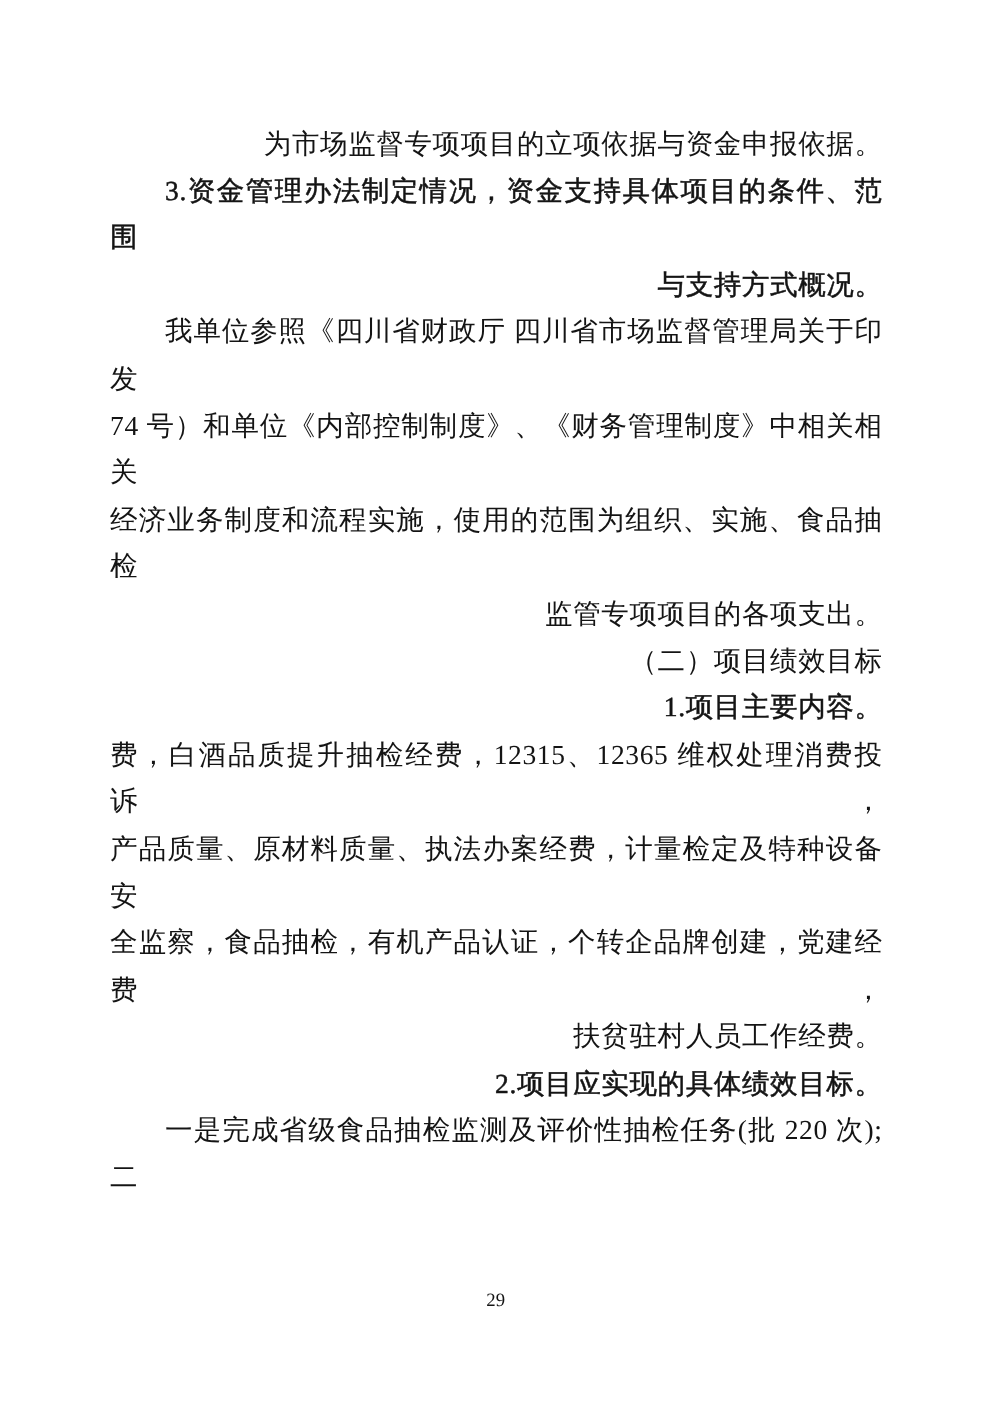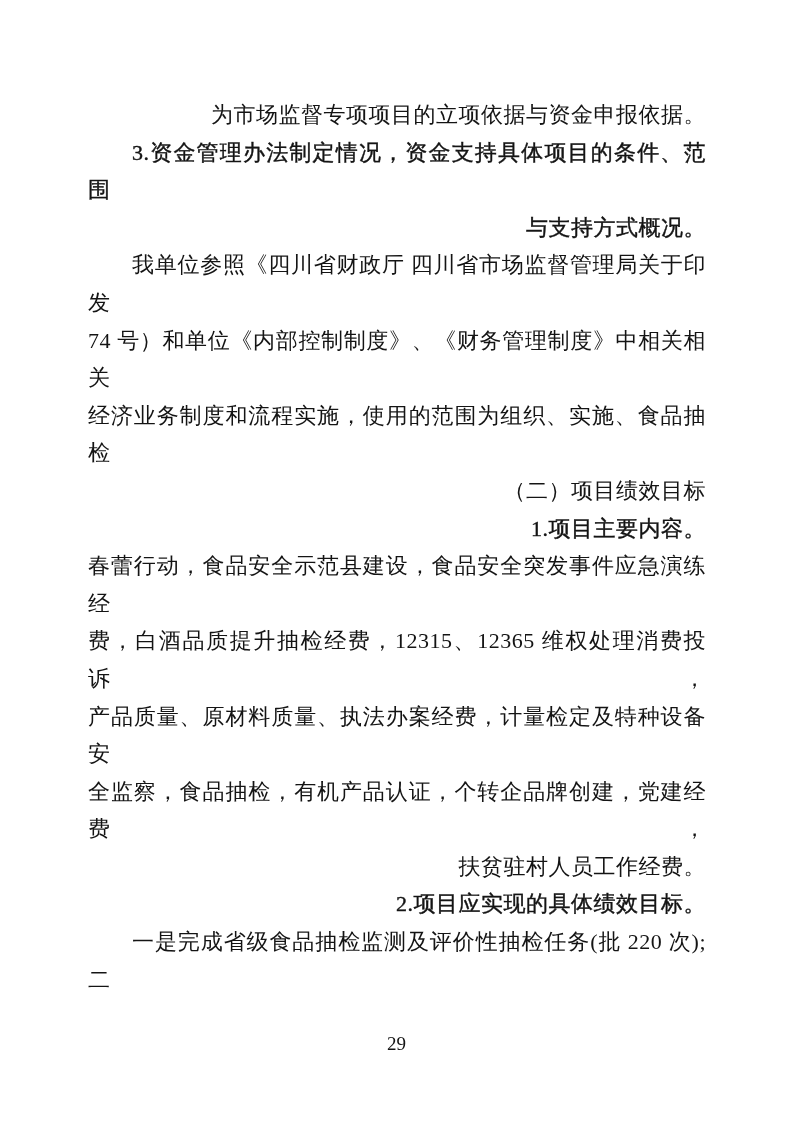--- a/index.html
+++ b/index.html
@@ -42,39 +42,39 @@
   .bold {
     font-weight: 400;
     -webkit-text-stroke: 0.4px #141414;
   }
   .pageno {
     position: absolute;
     left: 0;
     top: 1033px;
     width: 100%;
     text-align: center;
-    font-size: 19px;
+    font-size: 15px;
     letter-spacing: 0;
     color: #141414;
   }
 </style>
 </head>
 <body>
 
 <div class="page">
   <div class="content">
     <div class="ln">为市场监督专项项目的立项依据与资金申报依据。</div>
     <div class="ln bold fill ind">3.资金管理办法制定情况，资金支持具体项目的条件、范围</div>
     <div class="ln bold">与支持方式概况。</div>
     <div class="ln fill ind">我单位参照《四川省财政厅 四川省市场监督管理局关于印发</div>
     <div class="ln fill">74 号）和单位《内部控制制度》、《财务管理制度》中相关相关</div>
     <div class="ln fill">经济业务制度和流程实施，使用的范围为组织、实施、食品抽检</div>
+    <div class="ln">监管专项项目的各项支出。</div>
     <div class="ln ind">（二）项目绩效目标</div>
     <div class="ln bold ind">1.项目主要内容。</div>
-    <div class="ln fill">春蕾行动，食品安全示范县建设，食品安全突发事件应急演练经</div>
     <div class="ln fill">费，白酒品质提升抽检经费，12315、12365 维权处理消费投诉，</div>
     <div class="ln fill">产品质量、原材料质量、执法办案经费，计量检定及特种设备安</div>
     <div class="ln fill">全监察，食品抽检，有机产品认证，个转企品牌创建，党建经费，</div>
     <div class="ln">扶贫驻村人员工作经费。</div>
     <div class="ln bold ind">2.项目应实现的具体绩效目标。</div>
     <div class="ln fill ind">一是完成省级食品抽检监测及评价性抽检任务(批 220 次); 二</div>
 
   </div>
   <div class="pageno">29</div>
 </div>

